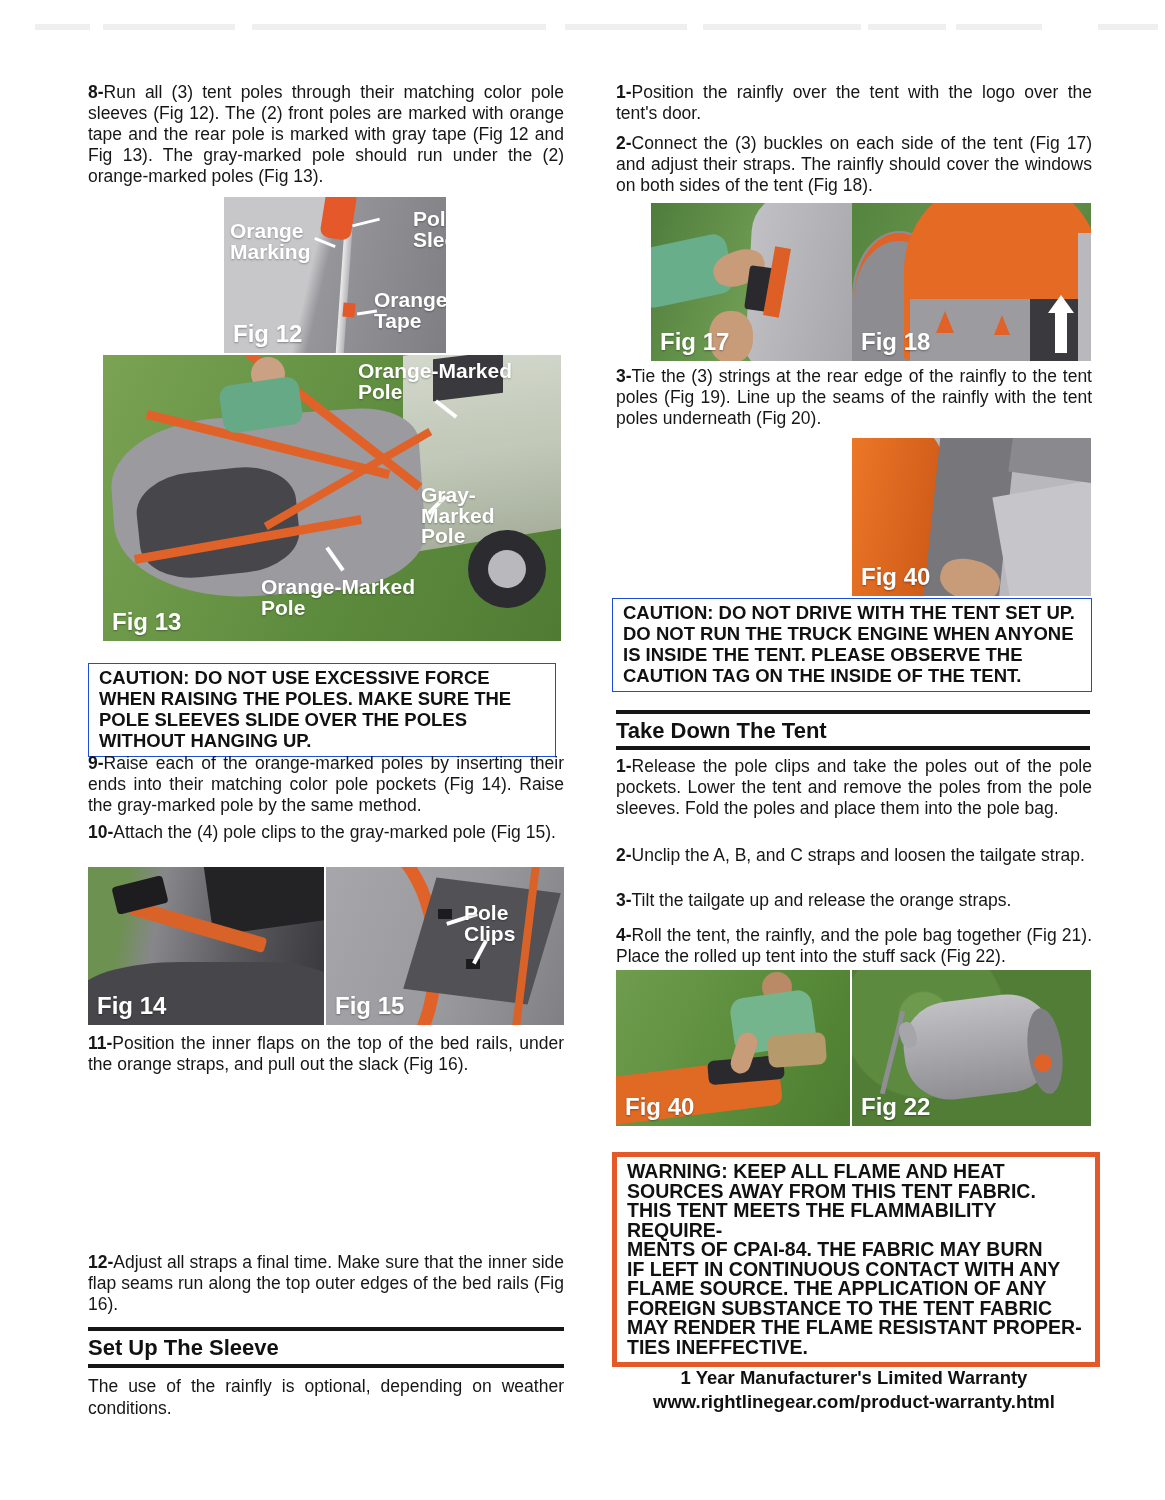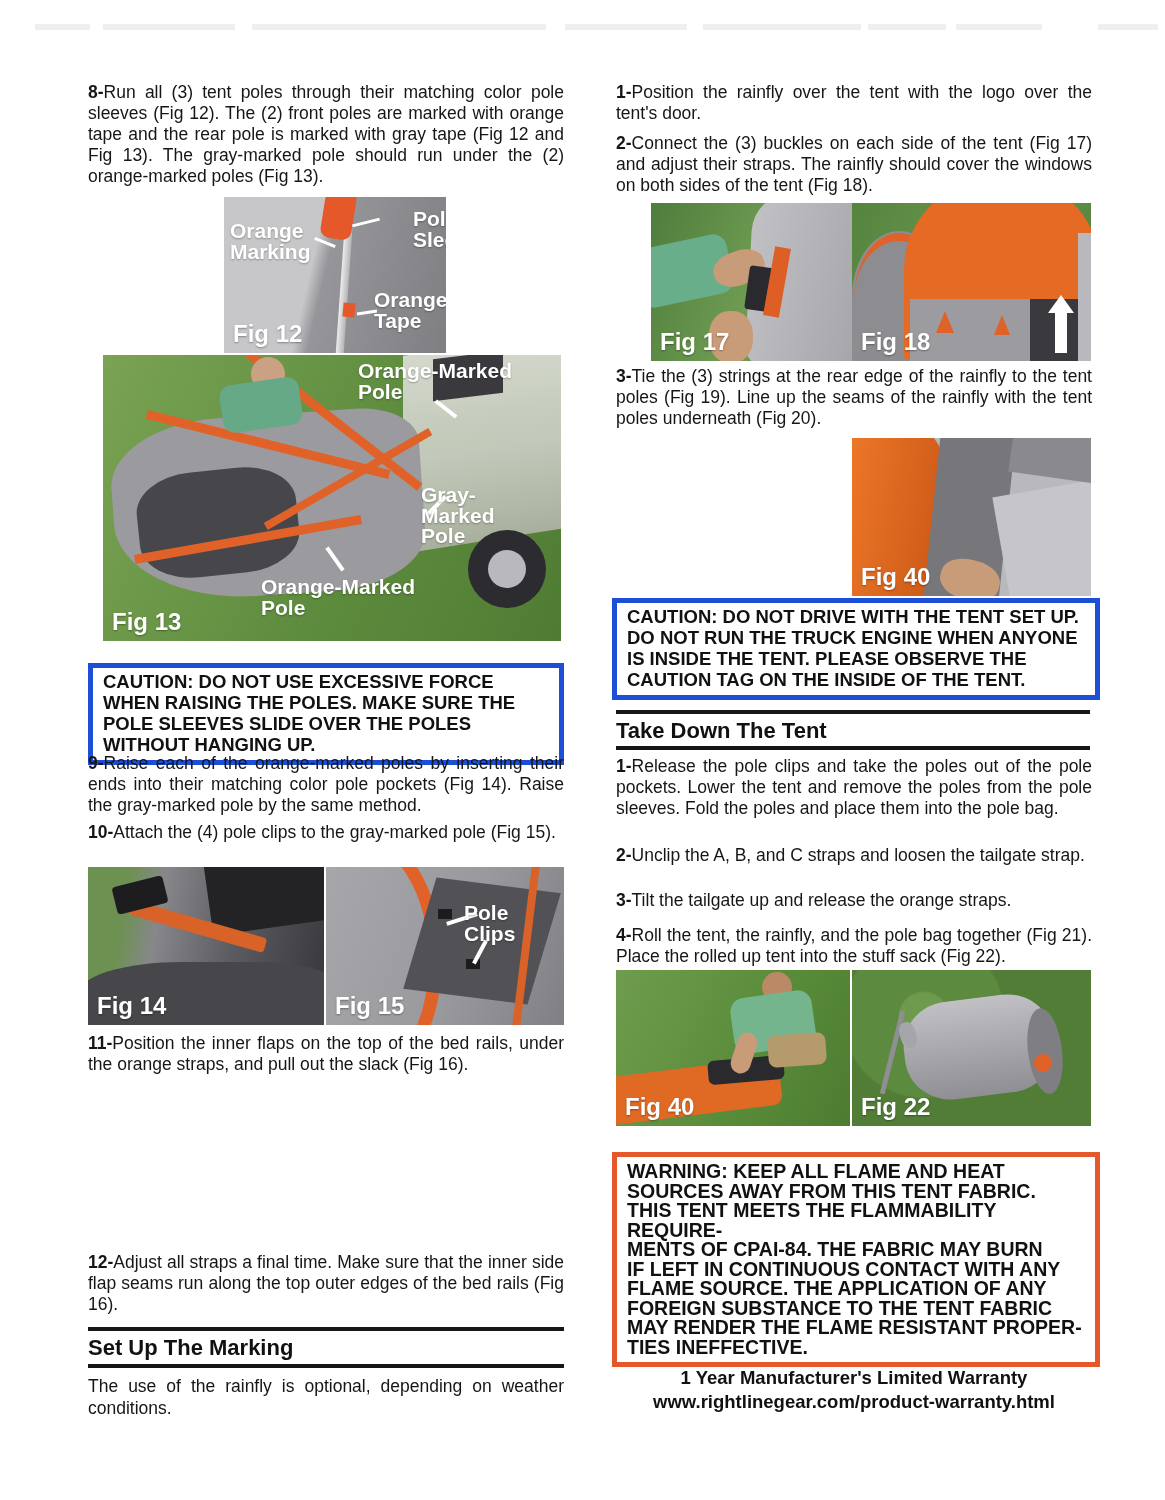--- a/index.html
+++ b/index.html
@@ -9,21 +9,21 @@
   .ghost{position:absolute;top:24px;height:6px;background:#efefef;}
   .step{position:absolute;width:476px;font-size:17.5px;line-height:1.2;
         text-align:justify;color:#161616;margin:0;}
   .step b{font-weight:700;}
   .fig{position:absolute;overflow:hidden;background:#8a8a8e;}
   .figcap{position:absolute;left:9px;bottom:5px;color:#fff;font-weight:700;
           font-size:24px;z-index:6;text-shadow:0 1px 2px rgba(0,0,0,.35);}
   .figlabel{position:absolute;color:#fff;font-weight:700;font-size:21px;
             line-height:.98;z-index:6;text-shadow:0 1px 2px rgba(0,0,0,.3);}
   .wline{position:absolute;background:#fff;z-index:5;}
-  .caution{position:absolute;border:5px solid #1d4ed8;background:#fff;
+  .caution{position:absolute;border:1px solid #1d4ed8;background:#fff;
            font-weight:700;font-size:18.5px;line-height:1.13;color:#111;
            padding:4px 10px;text-align:left;}
   .warnbox{position:absolute;border:5px solid #E4582A;background:#fff;
            font-weight:700;font-size:19.5px;line-height:1.0;color:#111;
            padding:5px 10px;white-space:pre-line;}
   .rule{position:absolute;height:4px;background:#161616;}
   .sechead{position:absolute;font-weight:700;font-size:22px;color:#111;margin:0;}
   .note{position:absolute;width:476px;font-size:17.5px;line-height:1.25;
         text-align:justify;color:#161616;margin:0;}
   .warranty{position:absolute;width:476px;text-align:center;font-weight:700;
@@ -117,21 +117,21 @@
   <p class="step" style="left:88px;top:1033px;">
     <b>11-</b><span>Position the inner flaps on the top of the bed rails, under the orange straps, and pull out the slack (Fig 16).</span>
   </p>
 
 
   <p class="step" style="left:88px;top:1252px;">
     <b>12-</b><span>Adjust all straps a final time. Make sure that the inner side flap seams run along the top outer edges of the bed rails (Fig 16).</span>
   </p>
 
   <div class="rule" style="left:88px;top:1327px;width:476px;"></div>
-  <h2 class="sechead" style="left:88px;top:1335px;">Set Up The Marking</h2>
+  <h2 class="sechead" style="left:88px;top:1335px;">Set Up The Sleeve</h2>
   <div class="rule" style="left:88px;top:1364px;width:476px;"></div>
   <p class="note" style="left:88px;top:1376px;">The use of the rainfly is optional, depending on weather conditions.</p>
 
   <p class="step" style="left:616px;top:82px;">
     <b>1-</b><span>Position the rainfly over the tent with the logo over the tent's door.</span>
   </p>
 
   <p class="step" style="left:616px;top:133px;">
     <b>2-</b><span>Connect the (3) buckles on each side of the tent (Fig 17) and adjust their straps. The rainfly should cover the windows on both sides of the tent (Fig 18).</span>
   </p>

